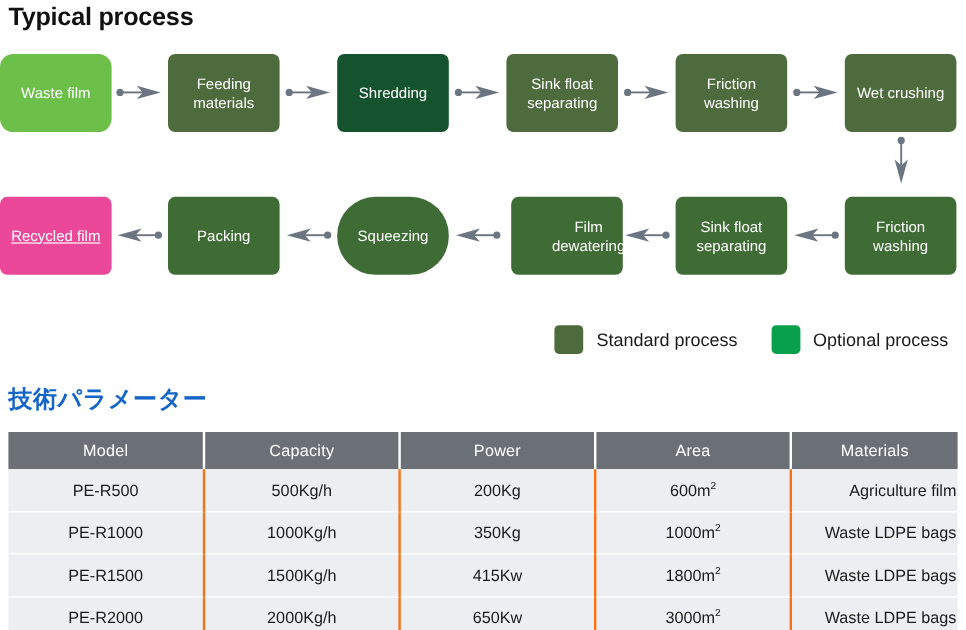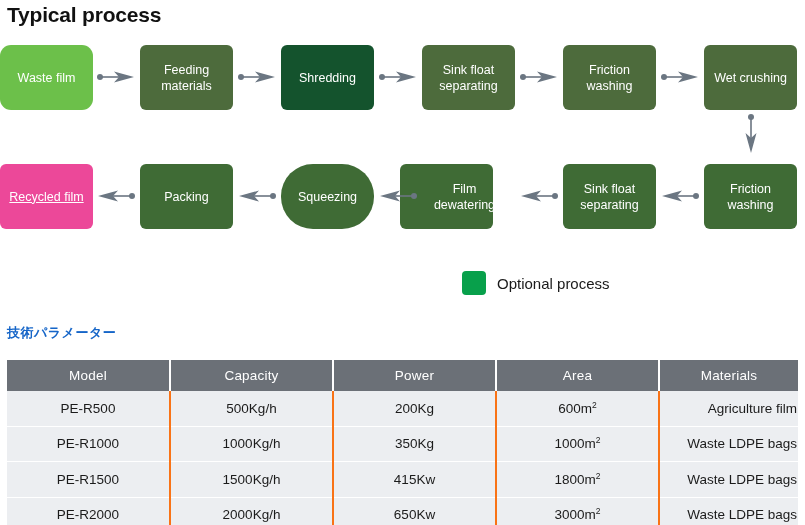--- a/index.html
+++ b/index.html
@@ -25,21 +25,21 @@
     font-weight: bold;
     letter-spacing: -0.2px;
     color: #111111;
     line-height: 30px;
   }
 
   #params-title {
     position: absolute;
     left: 7px;
     top: 320px;
-    font-size: 13px;
+    font-size: 20px;
     font-weight: bold;
     color: #1565c8;
     line-height: 26px;
     letter-spacing: 0.5px;
   }
 
   
   .flow-box {
     position: absolute;
     width: 93px;
@@ -208,21 +208,21 @@
 
 <div class="flow-box bx-end" style="left:0px;  top:164px;">
   <span>Recycled film</span>
 </div>
 <div class="flow-box bx-std2" style="left:140px; top:164px;">
   <span>Packing</span>
 </div>
 <div class="flow-box bx-std2" style="left:281px; top:164px;border-radius:32px;">
   <span>Squeezing</span>
 </div>
-<div class="flow-box bx-std2" style="left:400px; top:164px;padding-left:40px;">
+<div class="flow-box bx-std2" style="left:426px; top:164px;padding-left:40px;">
   <span>Film dewatering</span>
 </div>
 <div class="flow-box bx-std2" style="left:563px; top:164px;">
   <span>Sink float separating</span>
 </div>
 <div class="flow-box bx-std2" style="left:704px; top:164px;">
   <span>Friction washing</span>
 </div>
 
 <div class="arrow-h" style="left:96px;  top:189px;">
@@ -255,20 +255,24 @@
 </div>
 <div class="arrow-h" style="left:660px; top:189px;">
   <svg width="40" height="14" viewBox="0 0 40 14">
       <circle cx="36" cy="7" r="3" fill="#6b7682"></circle>
       <rect x="16" y="6.2" width="19" height="1.6" fill="#6b7682"></rect>
       <path d="M22 1.5 L2 7 L22 12.5 L17 7 Z" fill="#6b7682"></path>
     </svg>
 </div>
 
 <div id="legend">
+  <div class="legend-item">
+    <div class="legend-swatch" style="background:#4d6b3c;"></div>
+    <div class="legend-label">Standard process</div>
+  </div>
   <div class="legend-item">
     <div class="legend-swatch" style="background:#08a04b;"></div>
     <div class="legend-label">Optional process</div>
   </div>
 </div>
 
 <div id="params-title">技術パラメーター</div>
 
 <table id="spec-table">
   <colgroup>

